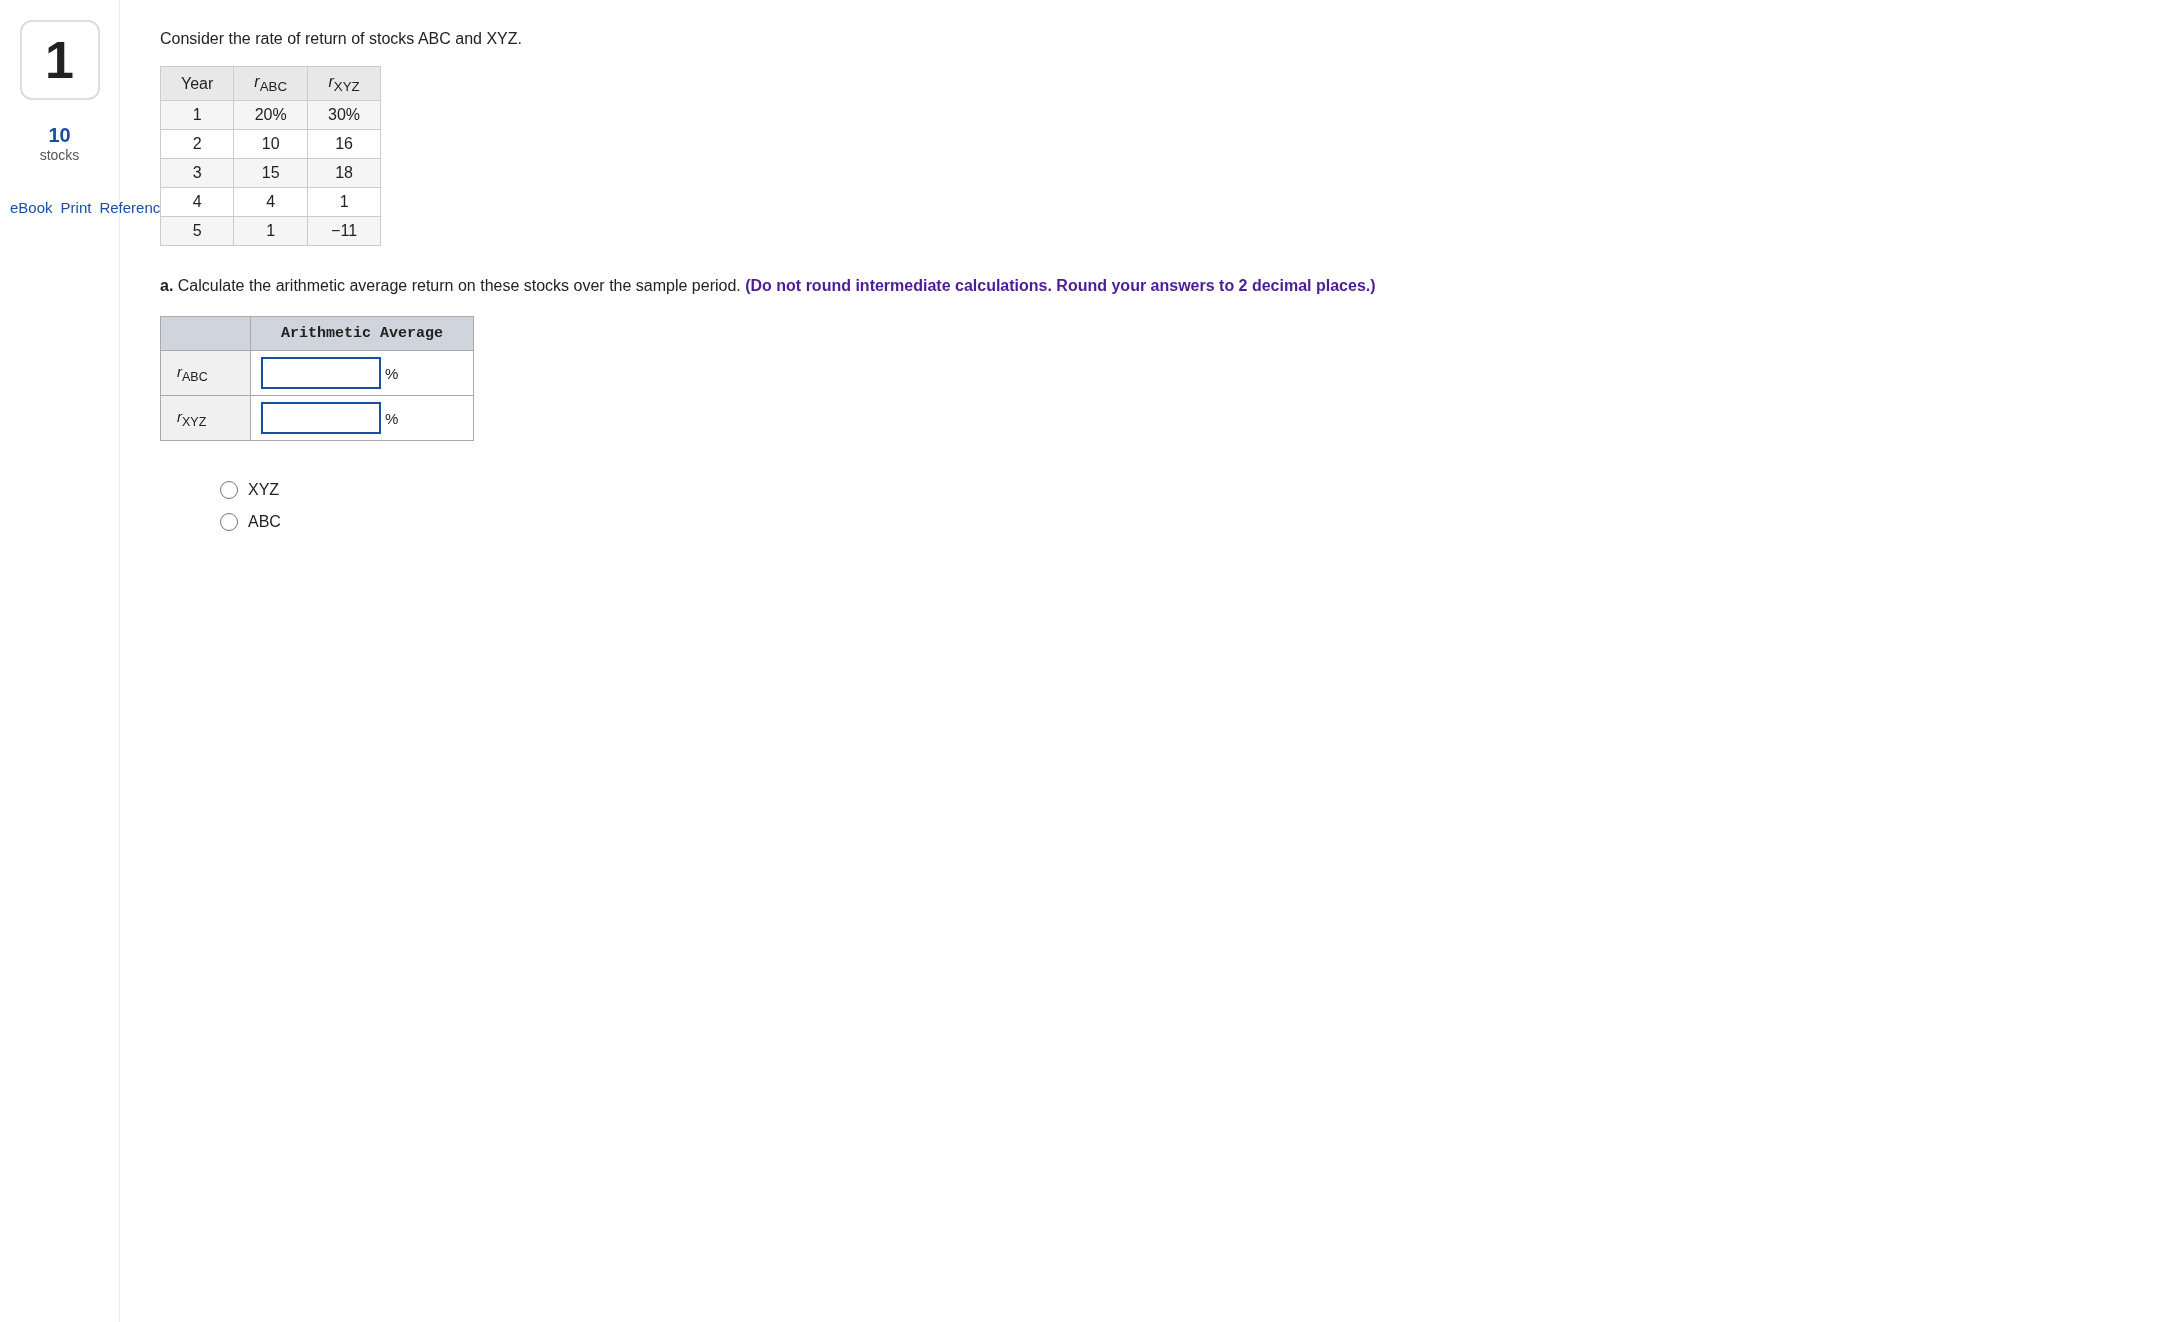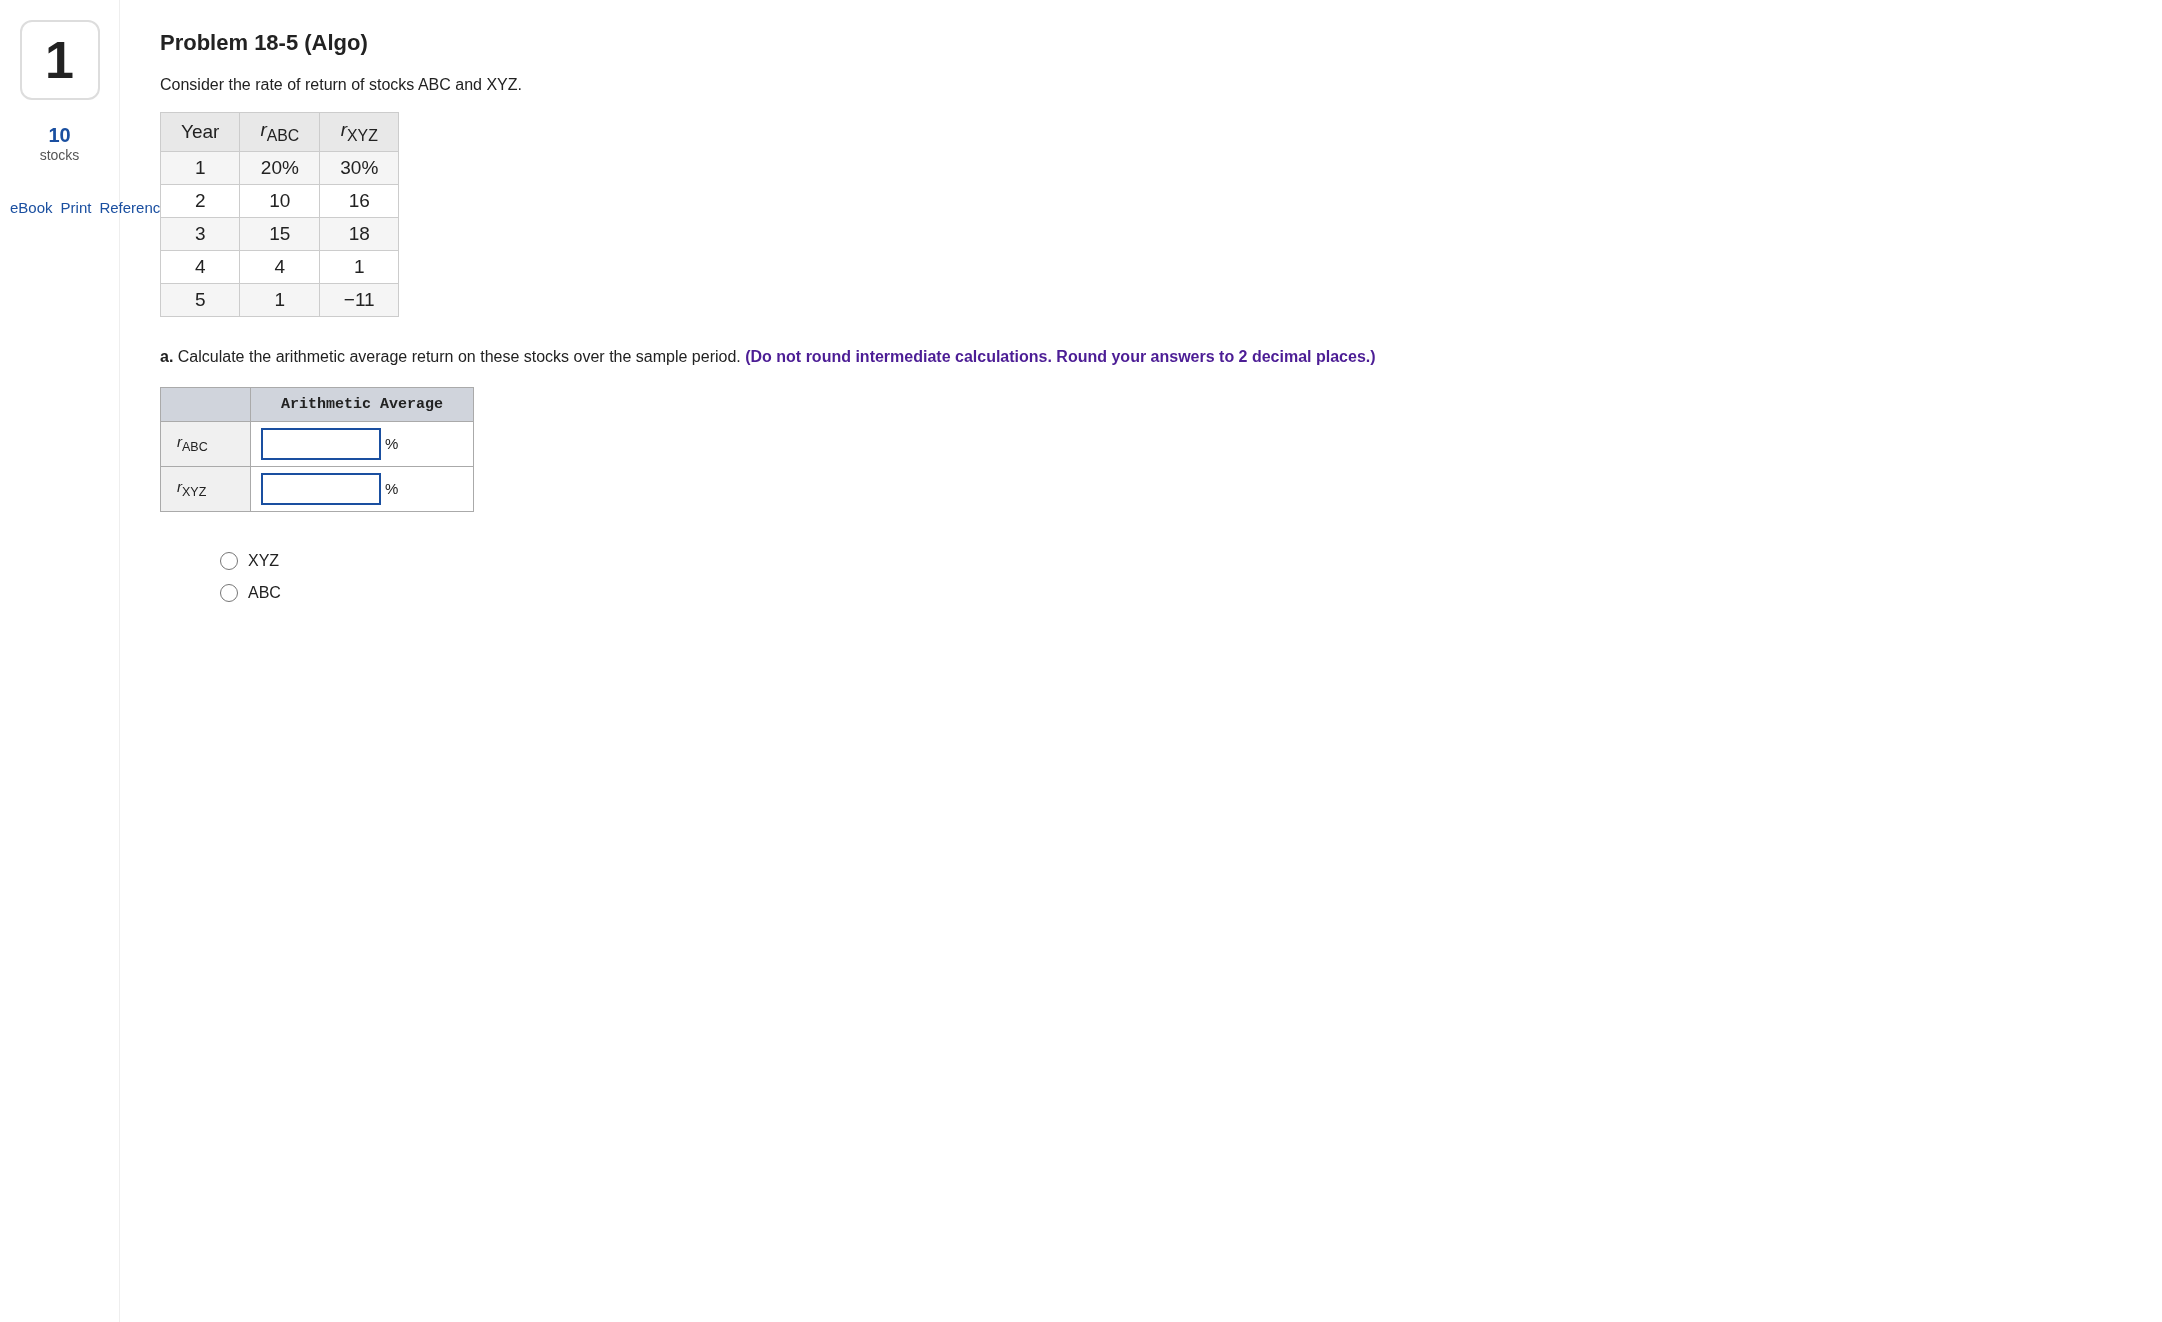--- a/index.html
+++ b/index.html
@@ -72,21 +72,21 @@
       margin-bottom: 20px;
     }
     .intro-text {
       font-size: 16px;
       margin-bottom: 18px;
     }
     
     .data-table {
       border-collapse: collapse;
       margin-bottom: 28px;
-      font-size: 19px;
+      font-size: 16px;
     }
     .data-table th {
       background: #e8e8e8;
       border: 1px solid #ccc;
       padding: 6px 20px;
       font-weight: normal;
       text-align: center;
     }
     .data-table td {
       border: 1px solid #ccc;
@@ -194,21 +194,20 @@
       <div class="points-label">stocks</div>
     </div>
     <div class="sidebar-links">
       <a class="sidebar-link" href="#">eBook</a>
       <a class="sidebar-link" href="#">Print</a>
       <a class="sidebar-link" href="#">References</a>
     </div>
   </div>
 
   <div class="main-content">
-    <div class="problem-title">Problem 18-5 (Algo)</div>
     <div class="intro-text">Consider the rate of return of stocks ABC and XYZ.</div>
 
     <table class="data-table">
       <thead>
         <tr>
           <th>Year</th>
           <th><i>r</i><sub>ABC</sub></th>
           <th><i>r</i><sub>XYZ</sub></th>
         </tr>
       </thead>

